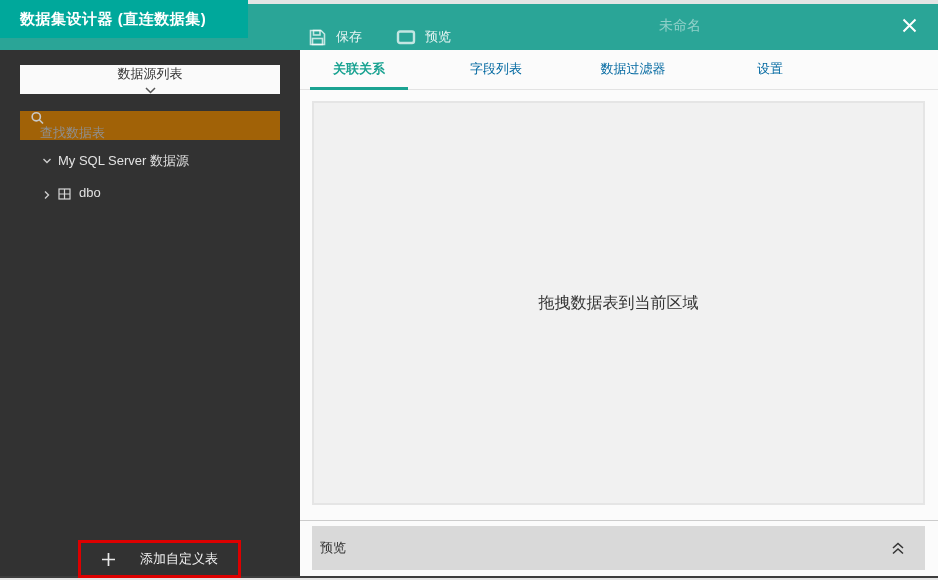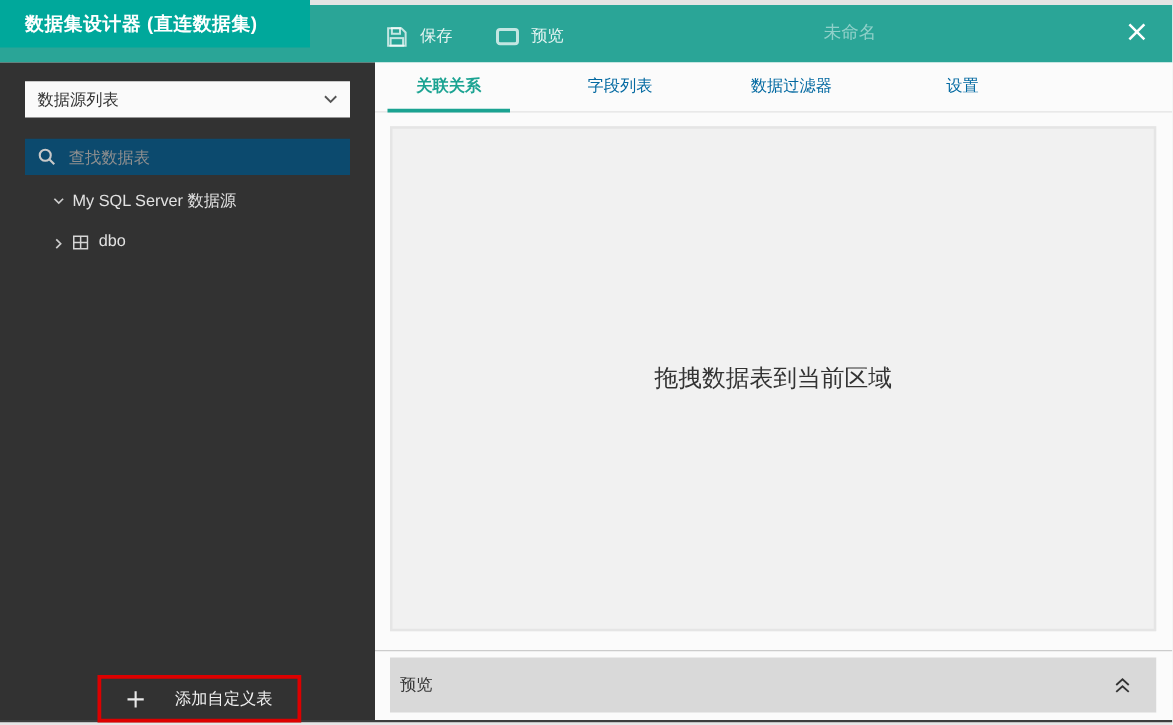--- a/index.html
+++ b/index.html
@@ -5,36 +5,36 @@
   * { margin:0; padding:0; box-sizing:border-box; }
   body { font-family:"Liberation Sans","DejaVu Sans",sans-serif; background:#e9e9e9; }
   .screen { position:relative; width:938px; height:580px; background:#fbfbfb; overflow:hidden; }
 
   
   .header { position:absolute; left:0; top:0; width:938px; height:50px; background:#2aa597; }
   .header-strip { position:absolute; left:248px; top:0; width:690px; height:4px; background:#e4e4e4; }
   .title-block { position:absolute; left:0; top:0; width:248px; height:38px; background:#00a89b;
                  display:flex; align-items:center; padding-left:20px; }
   .title-block span { color:#ffffff; font-size:15px; font-weight:600; letter-spacing:0.5px; }
-  .toolbar { position:absolute; left:248px; top:2px; height:54px; display:flex; align-items:center; padding-left:60px; }
+  .toolbar { position:absolute; left:248px; top:10px; height:54px; display:flex; align-items:center; padding-left:60px; }
   .tool-btn { display:flex; align-items:center; gap:9px; margin-right:34px; cursor:pointer; }
   .tool-btn svg { stroke:rgba(255,255,255,0.72); }
   .tool-btn span { color:rgba(255,255,255,0.88); font-size:13px; }
   .doc-name { position:absolute; left:640px; top:0; width:80px; height:64px; line-height:50px;
               text-align:center; color:rgba(255,255,255,0.48); font-size:14px; }
   .close-btn { position:absolute; right:14px; top:0; width:30px; height:50px; display:flex;
                align-items:center; justify-content:center; cursor:pointer; }
 
   
   .sidebar { position:absolute; left:0; top:50px; width:300px; height:526px; background:#323232; }
   .ds-dropdown { position:absolute; left:20px; top:15px; width:260px; height:29px; background:#fafafa;
-                 display:flex; align-items:center; padding:0 10px; cursor:pointer; }
+                 display:flex; align-items:center; padding:0 10px; cursor:pointer;flex-direction:column; }
   .ds-dropdown .val { flex:1; font-size:13px; color:#333333; }
-  .search-box { position:absolute; left:20px; top:61px; width:260px; height:29px; background:#0c4a6e;
-                display:flex; align-items:center; padding:0 10px; }
+  .search-box { position:absolute; left:20px; top:61px; width:260px; height:29px; background:#a16207;
+                display:flex; align-items:flex-start; padding:0 10px;flex-direction:column; }
   .search-box input { flex:1; background:transparent; border:none; outline:none; font-size:13px;
                       color:#dddddd; margin-left:10px; font-family:inherit; }
   .search-box input::placeholder { color:#8f8f8f; }
   .tree { position:absolute; left:0; top:98px; width:300px; }
   .tree-row { display:flex; align-items:center; height:26px; color:#e2e2e2; font-size:13px; cursor:pointer; }
   .tree-row.lvl0 { padding-left:42px;align-items:center; }
   .tree-row.lvl1 { padding-left:42px;align-items:flex-end; }
   .tree-row .twisty { display:flex; width:14px; }
   .tree-row .tbl-ic { display:flex; margin:0 6px 0 2px; }
   .tree-row .lbl { margin-left:2px; }
@@ -48,21 +48,21 @@
 
   
   .main { position:absolute; left:300px; top:50px; width:638px; height:526px; background:#fbfbfb; }
   .tabbar { position:absolute; left:0; top:0; width:638px; height:40px; border-bottom:1px solid #e3e3e3;
             display:flex; padding-left:10px;gap:39px; }
   .tab { width:98px; height:40px; line-height:38px; text-align:center; font-size:13px; color:#0369a1;
          cursor:pointer; }
   .tab.active { color:#1ba392; border-bottom:3px solid #1ba392; font-weight:600; }
   .dropzone { position:absolute; left:12px; top:51px; width:613px; height:404px; background:#f1f1f1;
               border:2px solid #e5e5e5; display:flex; align-items:center; justify-content:center; }
-  .dropzone span { font-size:19px; color:#333333; }
+  .dropzone span { font-size:16px; color:#333333; }
   .divider { position:absolute; left:0; top:470px; width:638px; height:1px; background:#cccccc; }
   .preview-bar { position:absolute; left:12px; top:476px; width:613px; height:44px; background:#d9d9d9;
                  display:flex; align-items:center; padding:0 20px 0 8px; }
   .preview-bar .lbl { font-size:13px; color:#333333; }
   .preview-bar .collapse { margin-left:auto; display:flex; cursor:pointer; }
 
   
   .frame-bottom-dark { position:absolute; left:0; top:576px; width:938px; height:2px; background:#3d3d3d; }
   .frame-bottom-light { position:absolute; left:0; top:578px; width:938px; height:2px; background:#e6e6e6; }
 </style>

